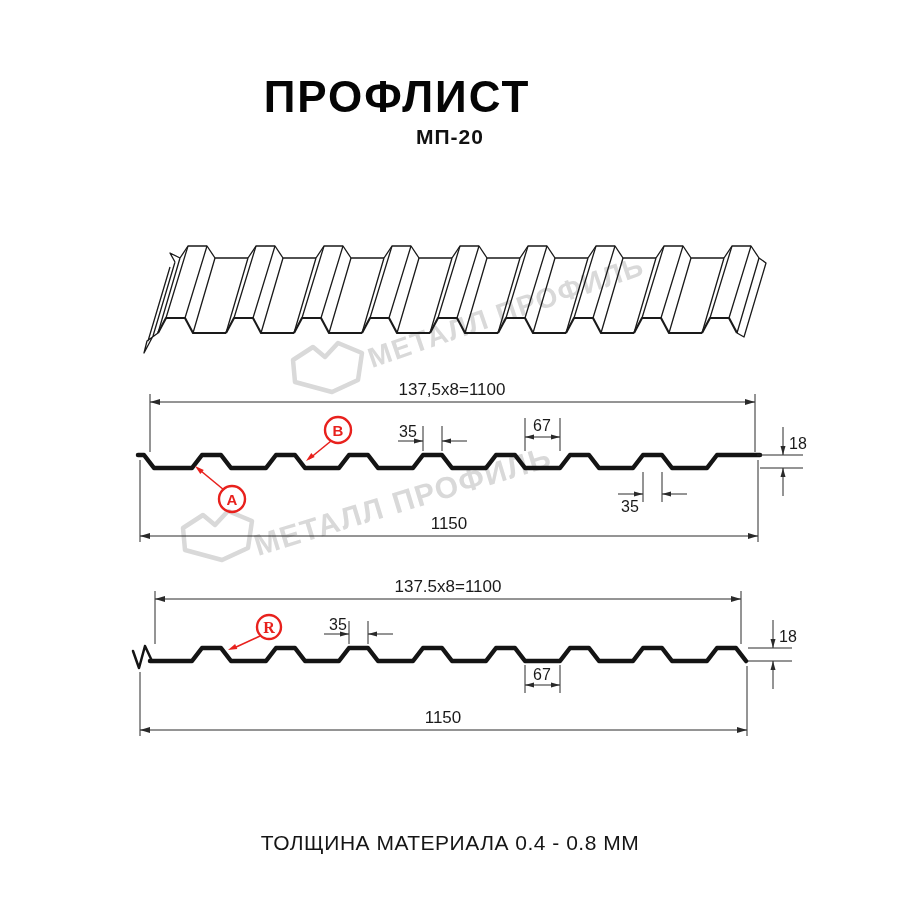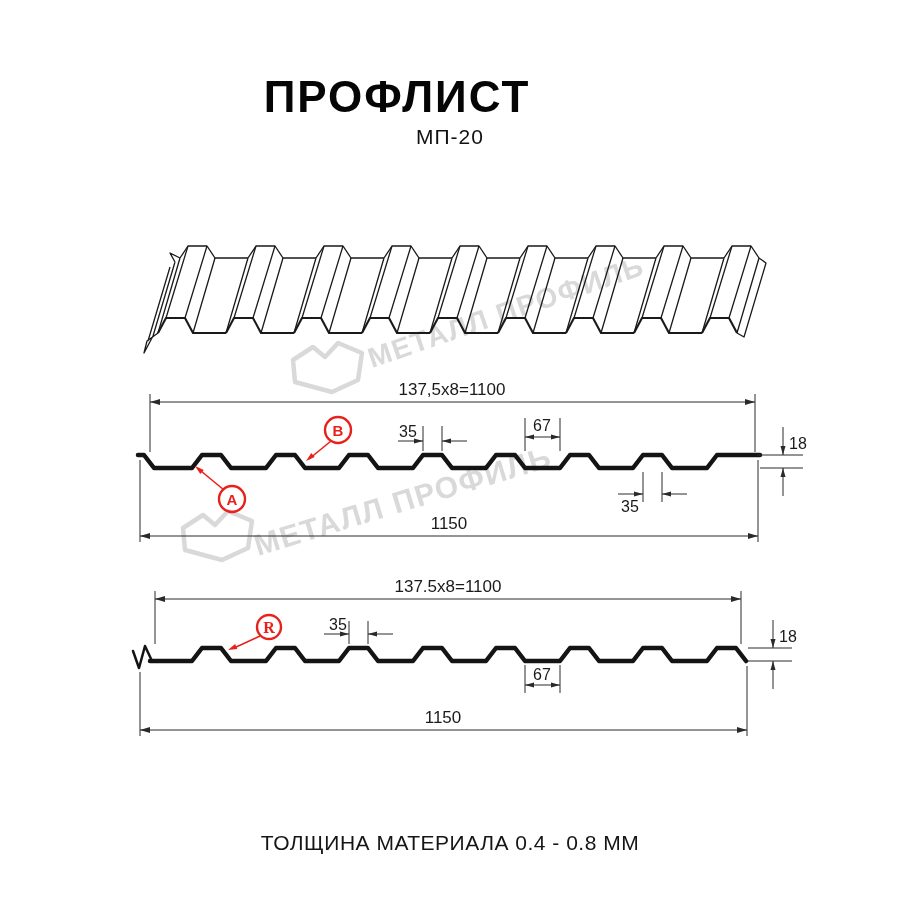--- a/index.html
+++ b/index.html
@@ -1,21 +1,21 @@
 <!DOCTYPE html>
 <html><head>
 <meta charset="utf-8">
 <style>
   html,body{margin:0;padding:0;background:#fff;}
   .canvas{position:relative;width:900px;height:900px;background:#fff;overflow:hidden;
           font-family:"Liberation Sans",sans-serif;}
   .title{position:absolute;top:72px;left:0;width:794px;text-align:center;
          font-size:44px;font-weight:bold;letter-spacing:2px;color:#050505;}
   .subtitle{position:absolute;top:125px;left:0;width:900px;text-align:center;
-         font-size:21px;font-weight:400;letter-spacing:1px;color:#111;}
+         font-size:21px;font-weight:700;letter-spacing:1px;color:#111;}
   .footer{position:absolute;top:794px;left:0;width:900px;text-align:center;
          font-size:21px;font-weight:500;letter-spacing:.5px;color:#151515;margin-top:37px;}
   svg{position:absolute;left:0;top:0;}
   .dimtxt{font-family:"Liberation Sans",sans-serif;font-size:17px;fill:#1a1a1a;}
   .dimsmall{font-family:"Liberation Sans",sans-serif;font-size:16px;fill:#1a1a1a;}
   .wmtxt{font-family:"Liberation Sans",sans-serif;font-weight:bold;fill:#d9d9d9;letter-spacing:1.5px;}
   .redletter{font-family:"Liberation Sans",sans-serif;font-size:15px;fill:#e8211d;font-weight:bold;}
   .redserif{font-family:"Liberation Serif",serif;font-size:16px;fill:#e8211d;font-weight:bold;}
   .thin{stroke:#2a2a2a;stroke-width:1;fill:none;}
   .profile{stroke:#141414;stroke-width:4.5;fill:none;stroke-linejoin:round;stroke-linecap:round;}

